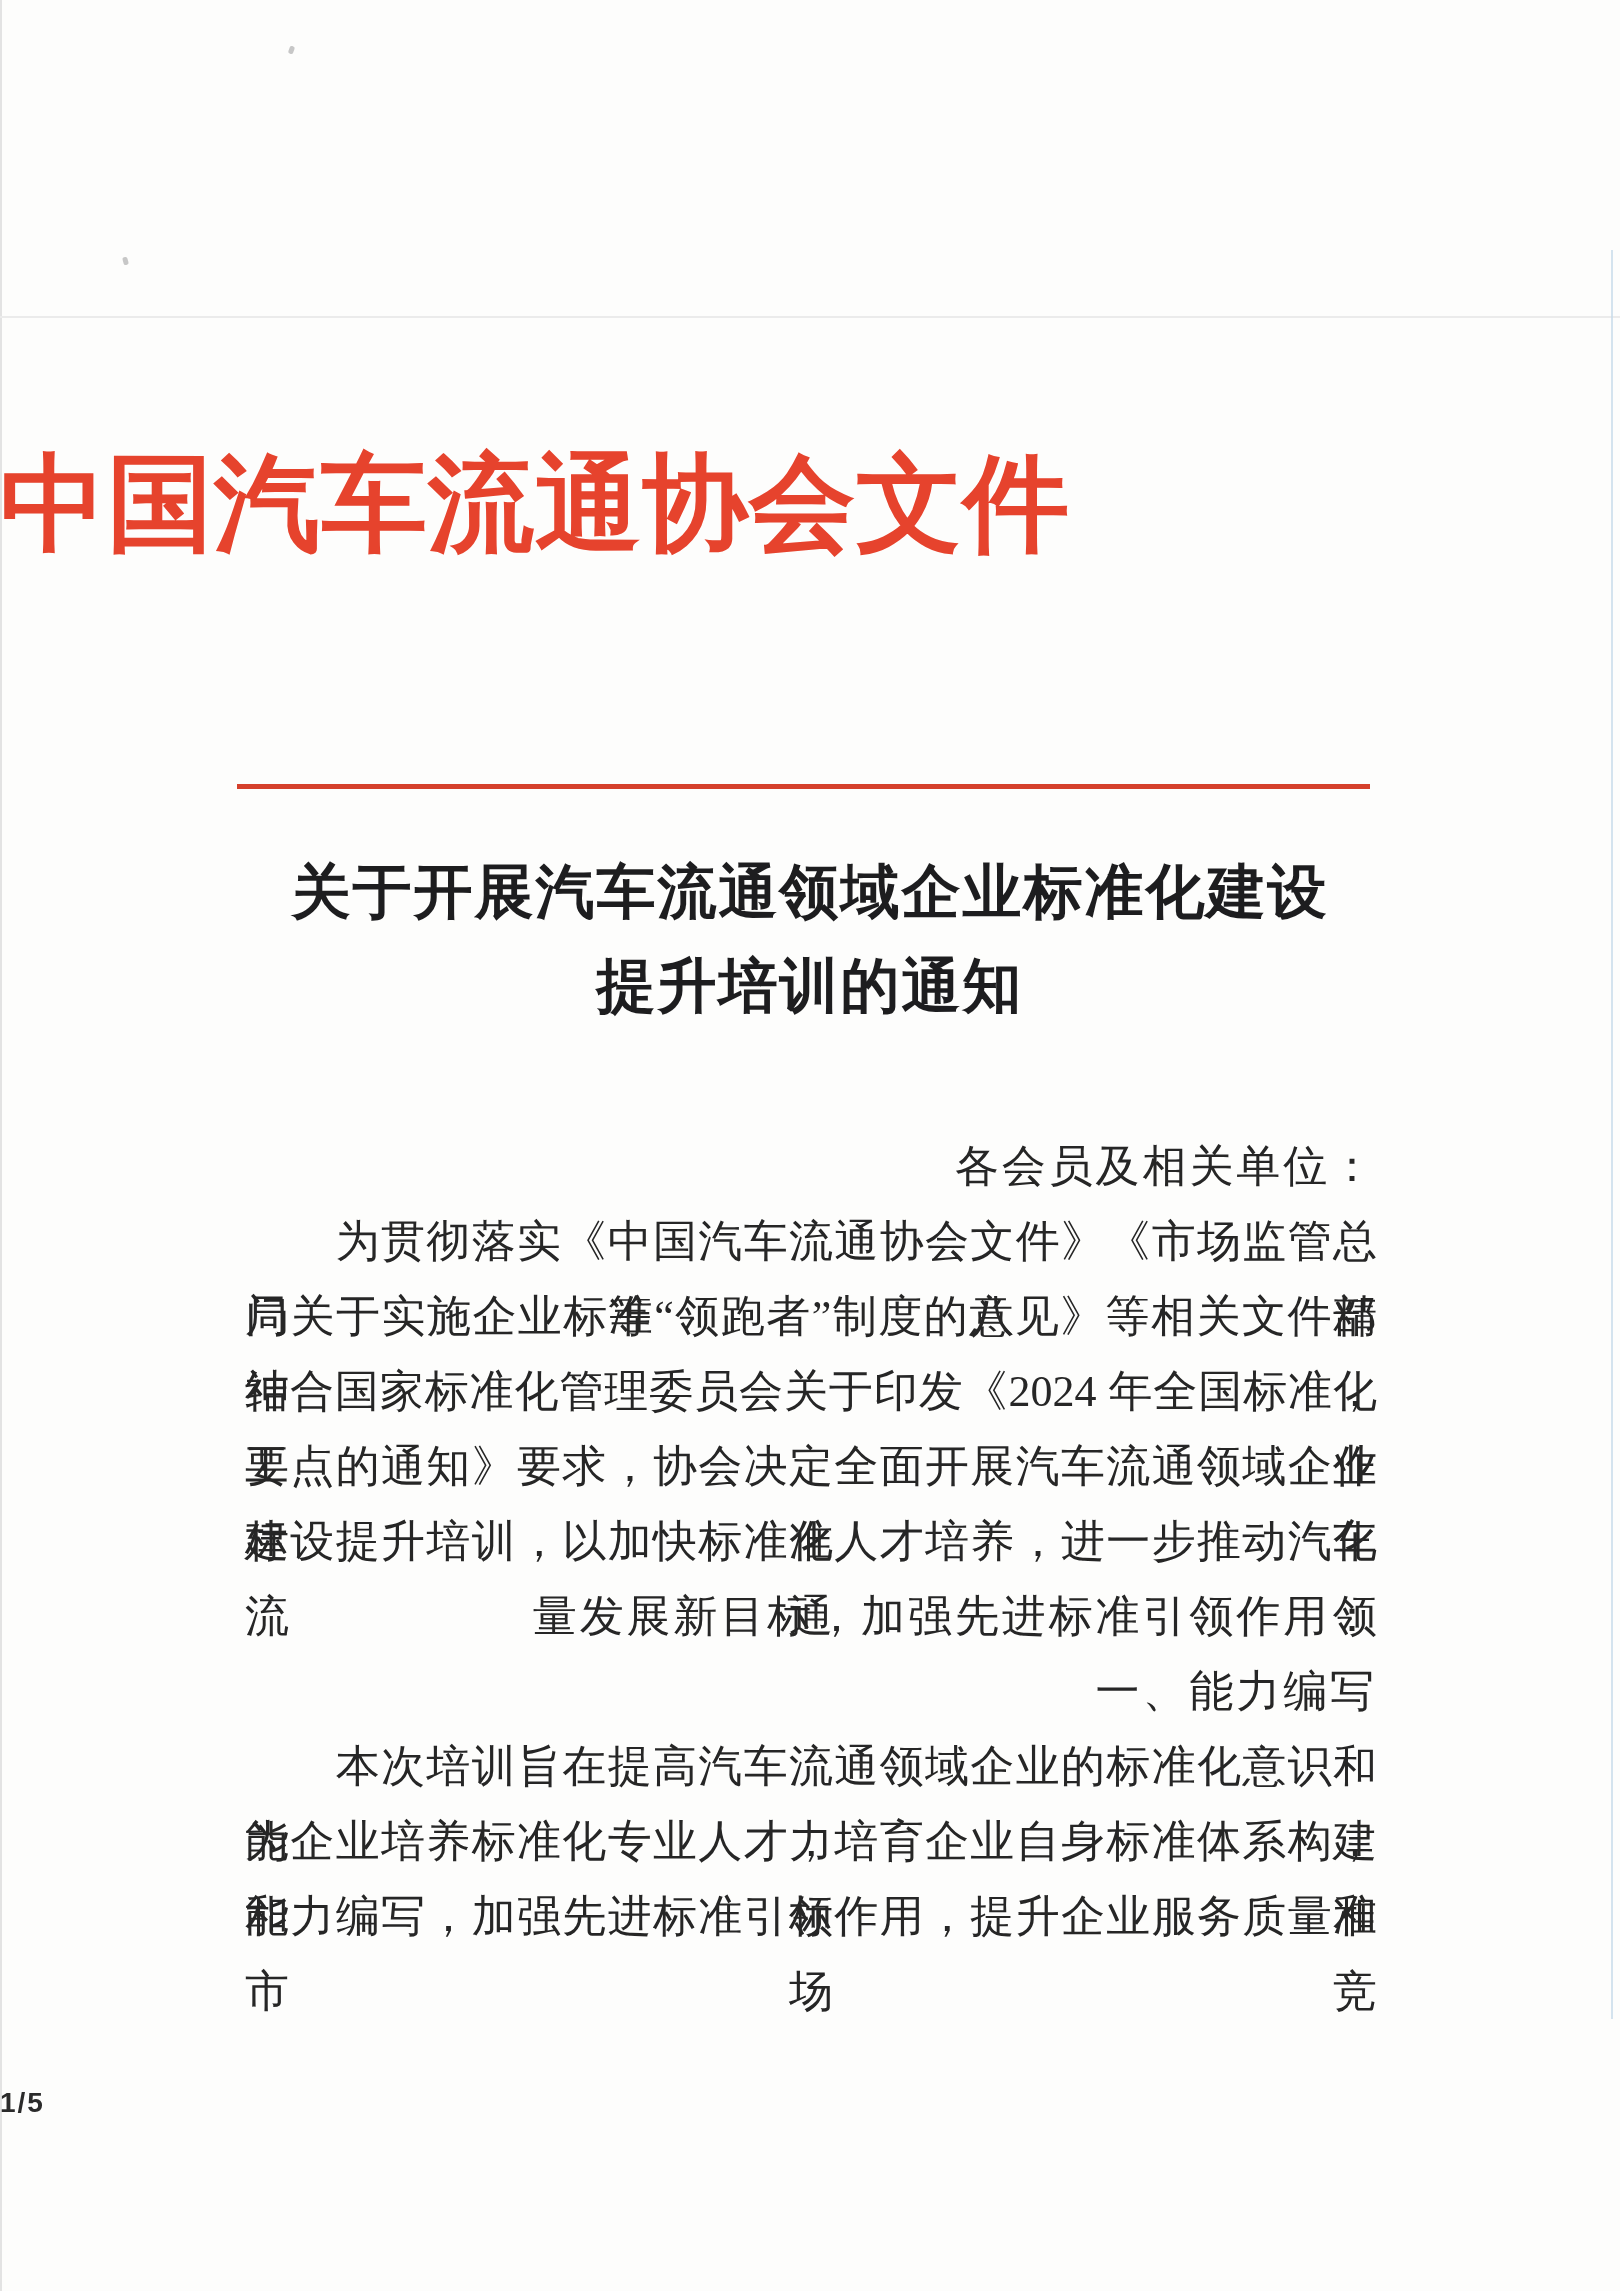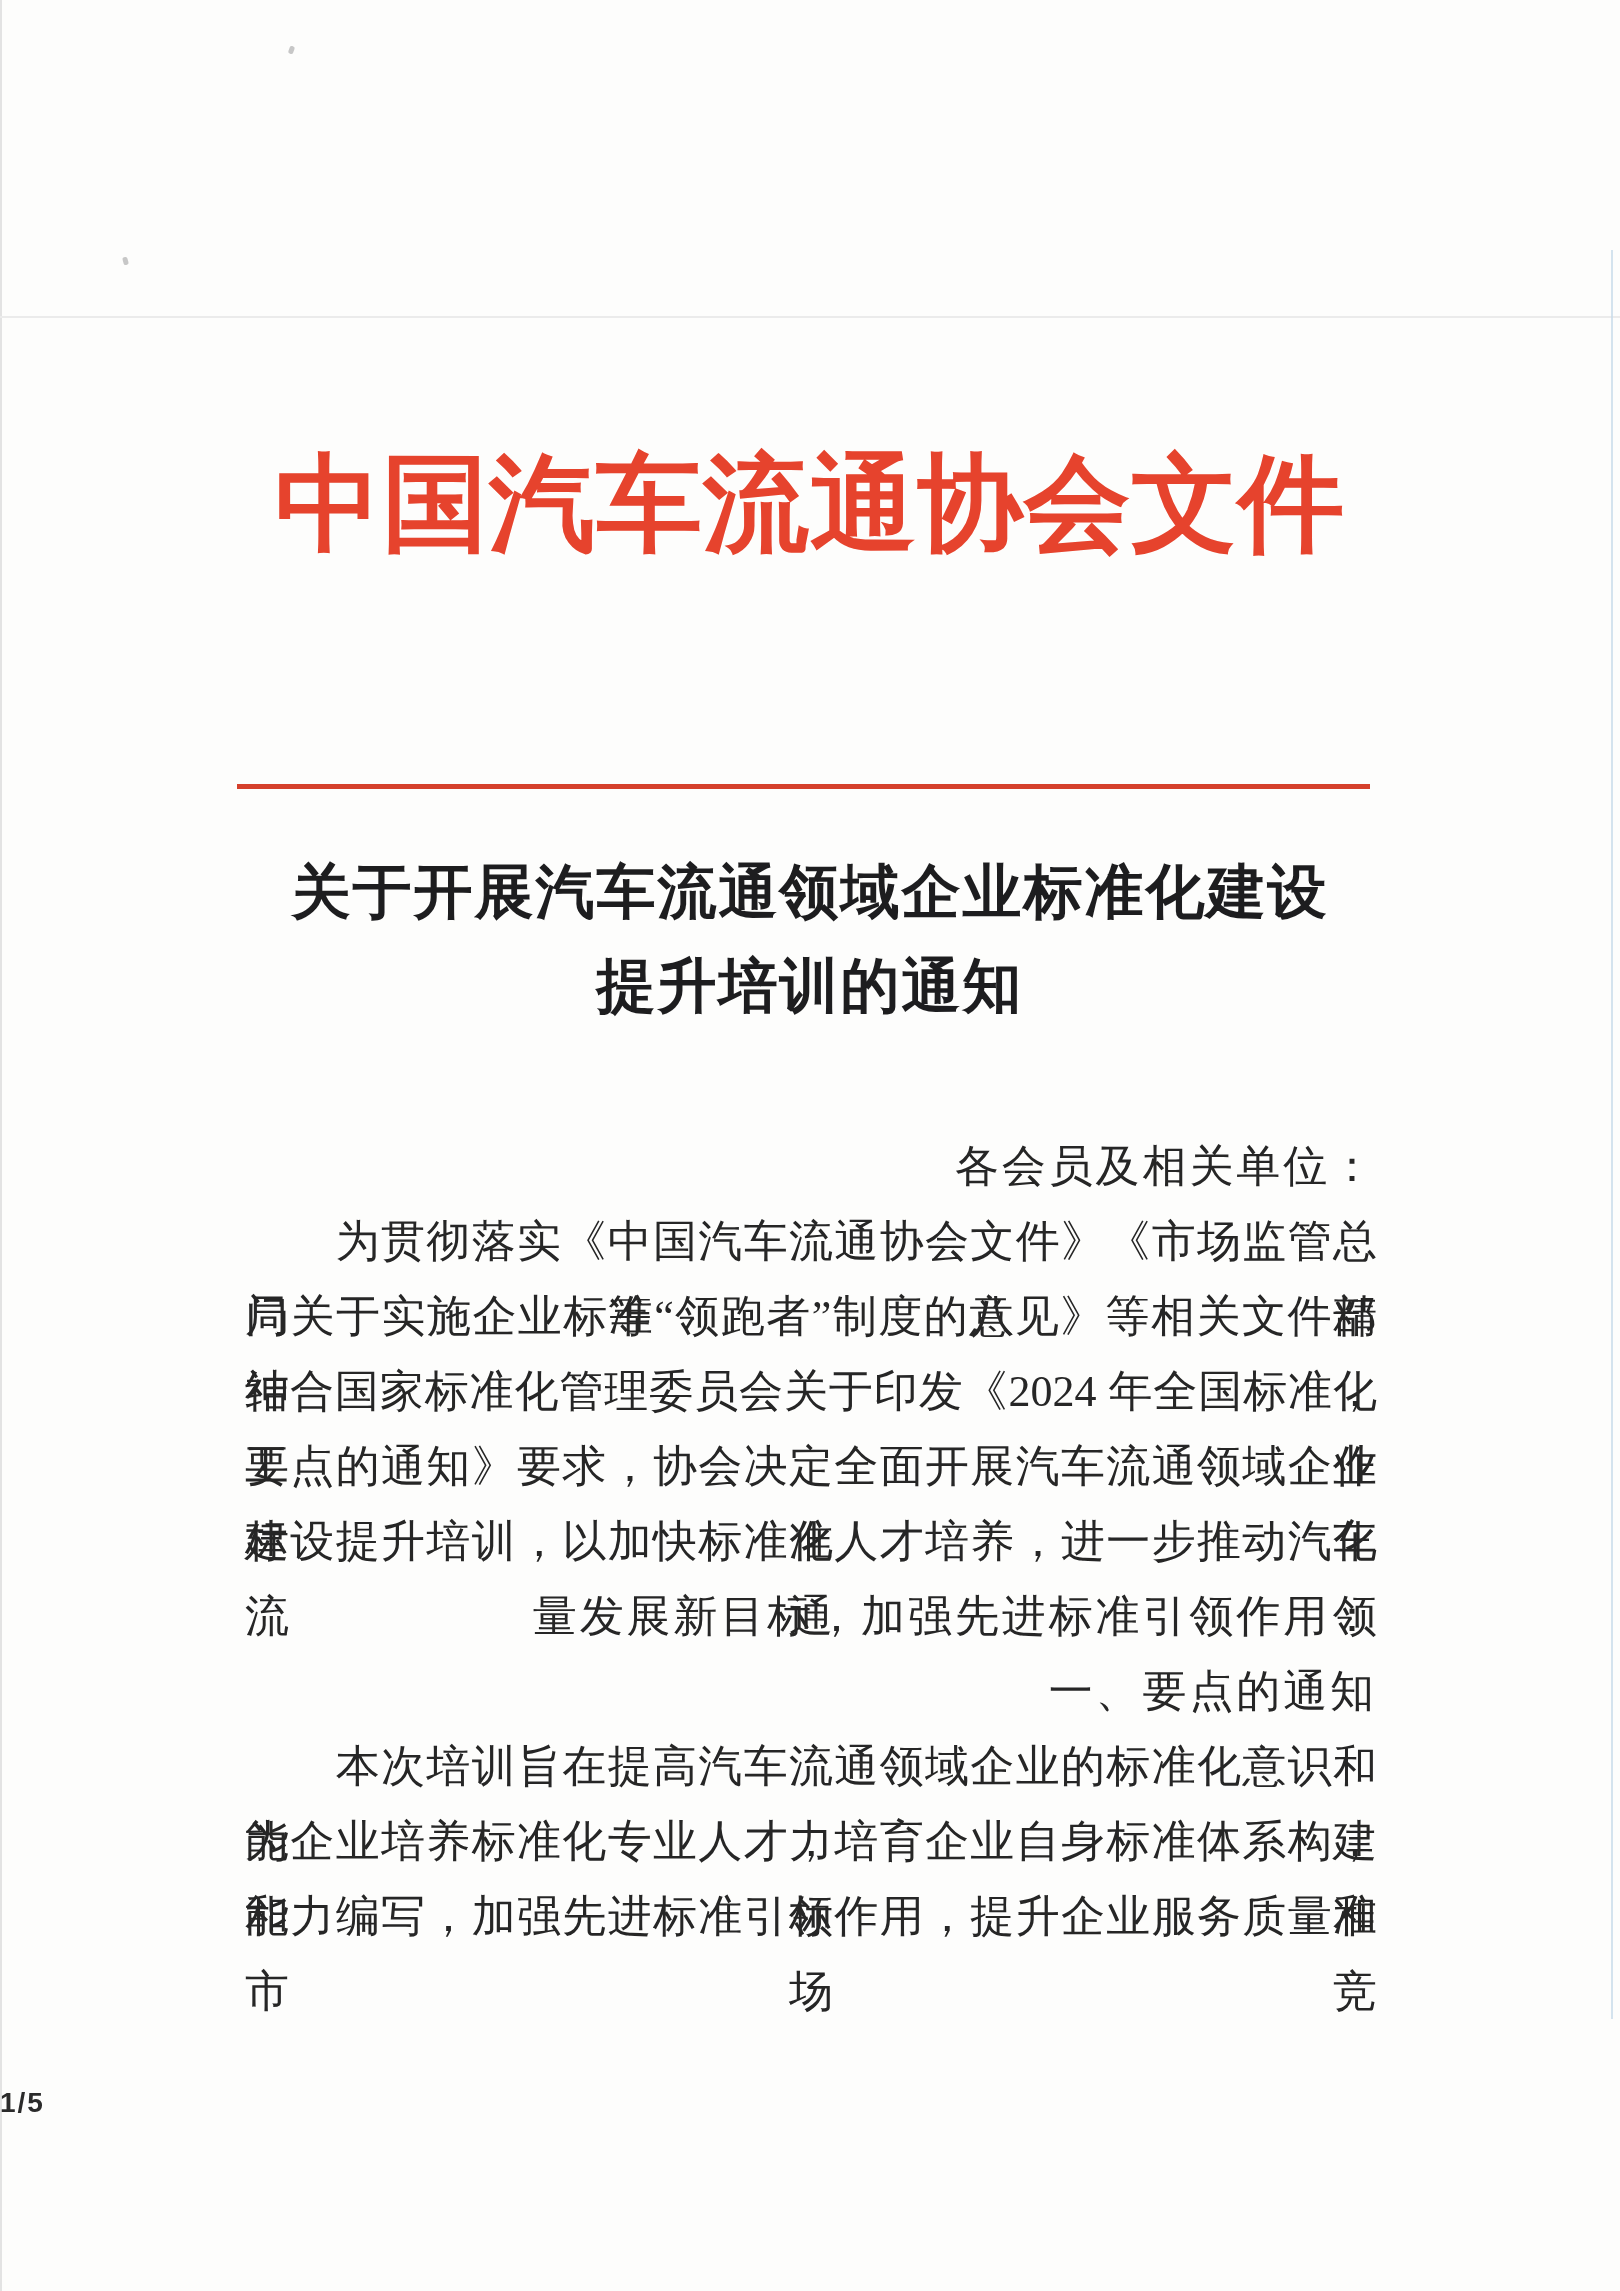--- a/index.html
+++ b/index.html
@@ -22,21 +22,20 @@
   
   .edge-left{position:absolute;left:0;top:0;width:2px;height:100%;background:#e3e3e3;}
   .scanline-top{position:absolute;left:0;top:316px;width:100%;height:2px;background:var(--artifact-gray);}
   .scanline-right{position:absolute;left:1611px;top:250px;width:2px;height:1769px;background:var(--artifact-blue);opacity:.8;}
   .speck{position:absolute;width:4.9px;height:7.8px;background:#9a9a9a;opacity:.55;border-radius:2px;}
   .speck.s1{left:289px;top:46px;transform:rotate(20deg);}
   .speck.s2{left:123px;top:257px;transform:rotate(-15deg);}
 
   .org-title{
     position:absolute;left:0;top:431px;width:100%;
-    text-align:center;
     font-size:106px;line-height:147px;
     font-weight:bold;
     letter-spacing:1px;
     color:var(--accent-red);
   }
   .doc-number{
     position:absolute;left:0;top:700px;width:100%;
     text-align:center;
     font-size:42px;line-height:59px;
     color:#111;
@@ -106,21 +105,21 @@
   <div class="notice-title t1">关于开展汽车流通领域企业标准化建设</div>
 
   <div class="body-text">
     <div class="line">各会员及相关单位：</div>
     <div class="line full">　　为贯彻落实《中国汽车流通协会文件》《市场监管总局等八部</div>
     <div class="line full">门关于实施企业标准“领跑者”制度的意见》等相关文件精神，</div>
     <div class="line full">结合国家标准化管理委员会关于印发《2024 年全国标准化工作</div>
     <div class="line full">要点的通知》要求，协会决定全面开展汽车流通领域企业标准化</div>
     <div class="line full">建设提升培训，以加快标准化人才培养，进一步推动汽车流通领</div>
     <div class="line">量发展新目标，加强先进标准引领作用：</div>
-    <div class="line">　　一、要点的通知</div>
+    <div class="line">　　一、能力编写</div>
     <div class="line full">　　本次培训旨在提高汽车流通领域企业的标准化意识和能力，</div>
     <div class="line full">为企业培养标准化专业人才，培育企业自身标准体系构建和标准</div>
     <div class="line full">能力编写，加强先进标准引领作用，提升企业服务质量和市场竞</div>
   </div>
 
   <div class="page-number">1/5</div>
 
 </div>
 
 

